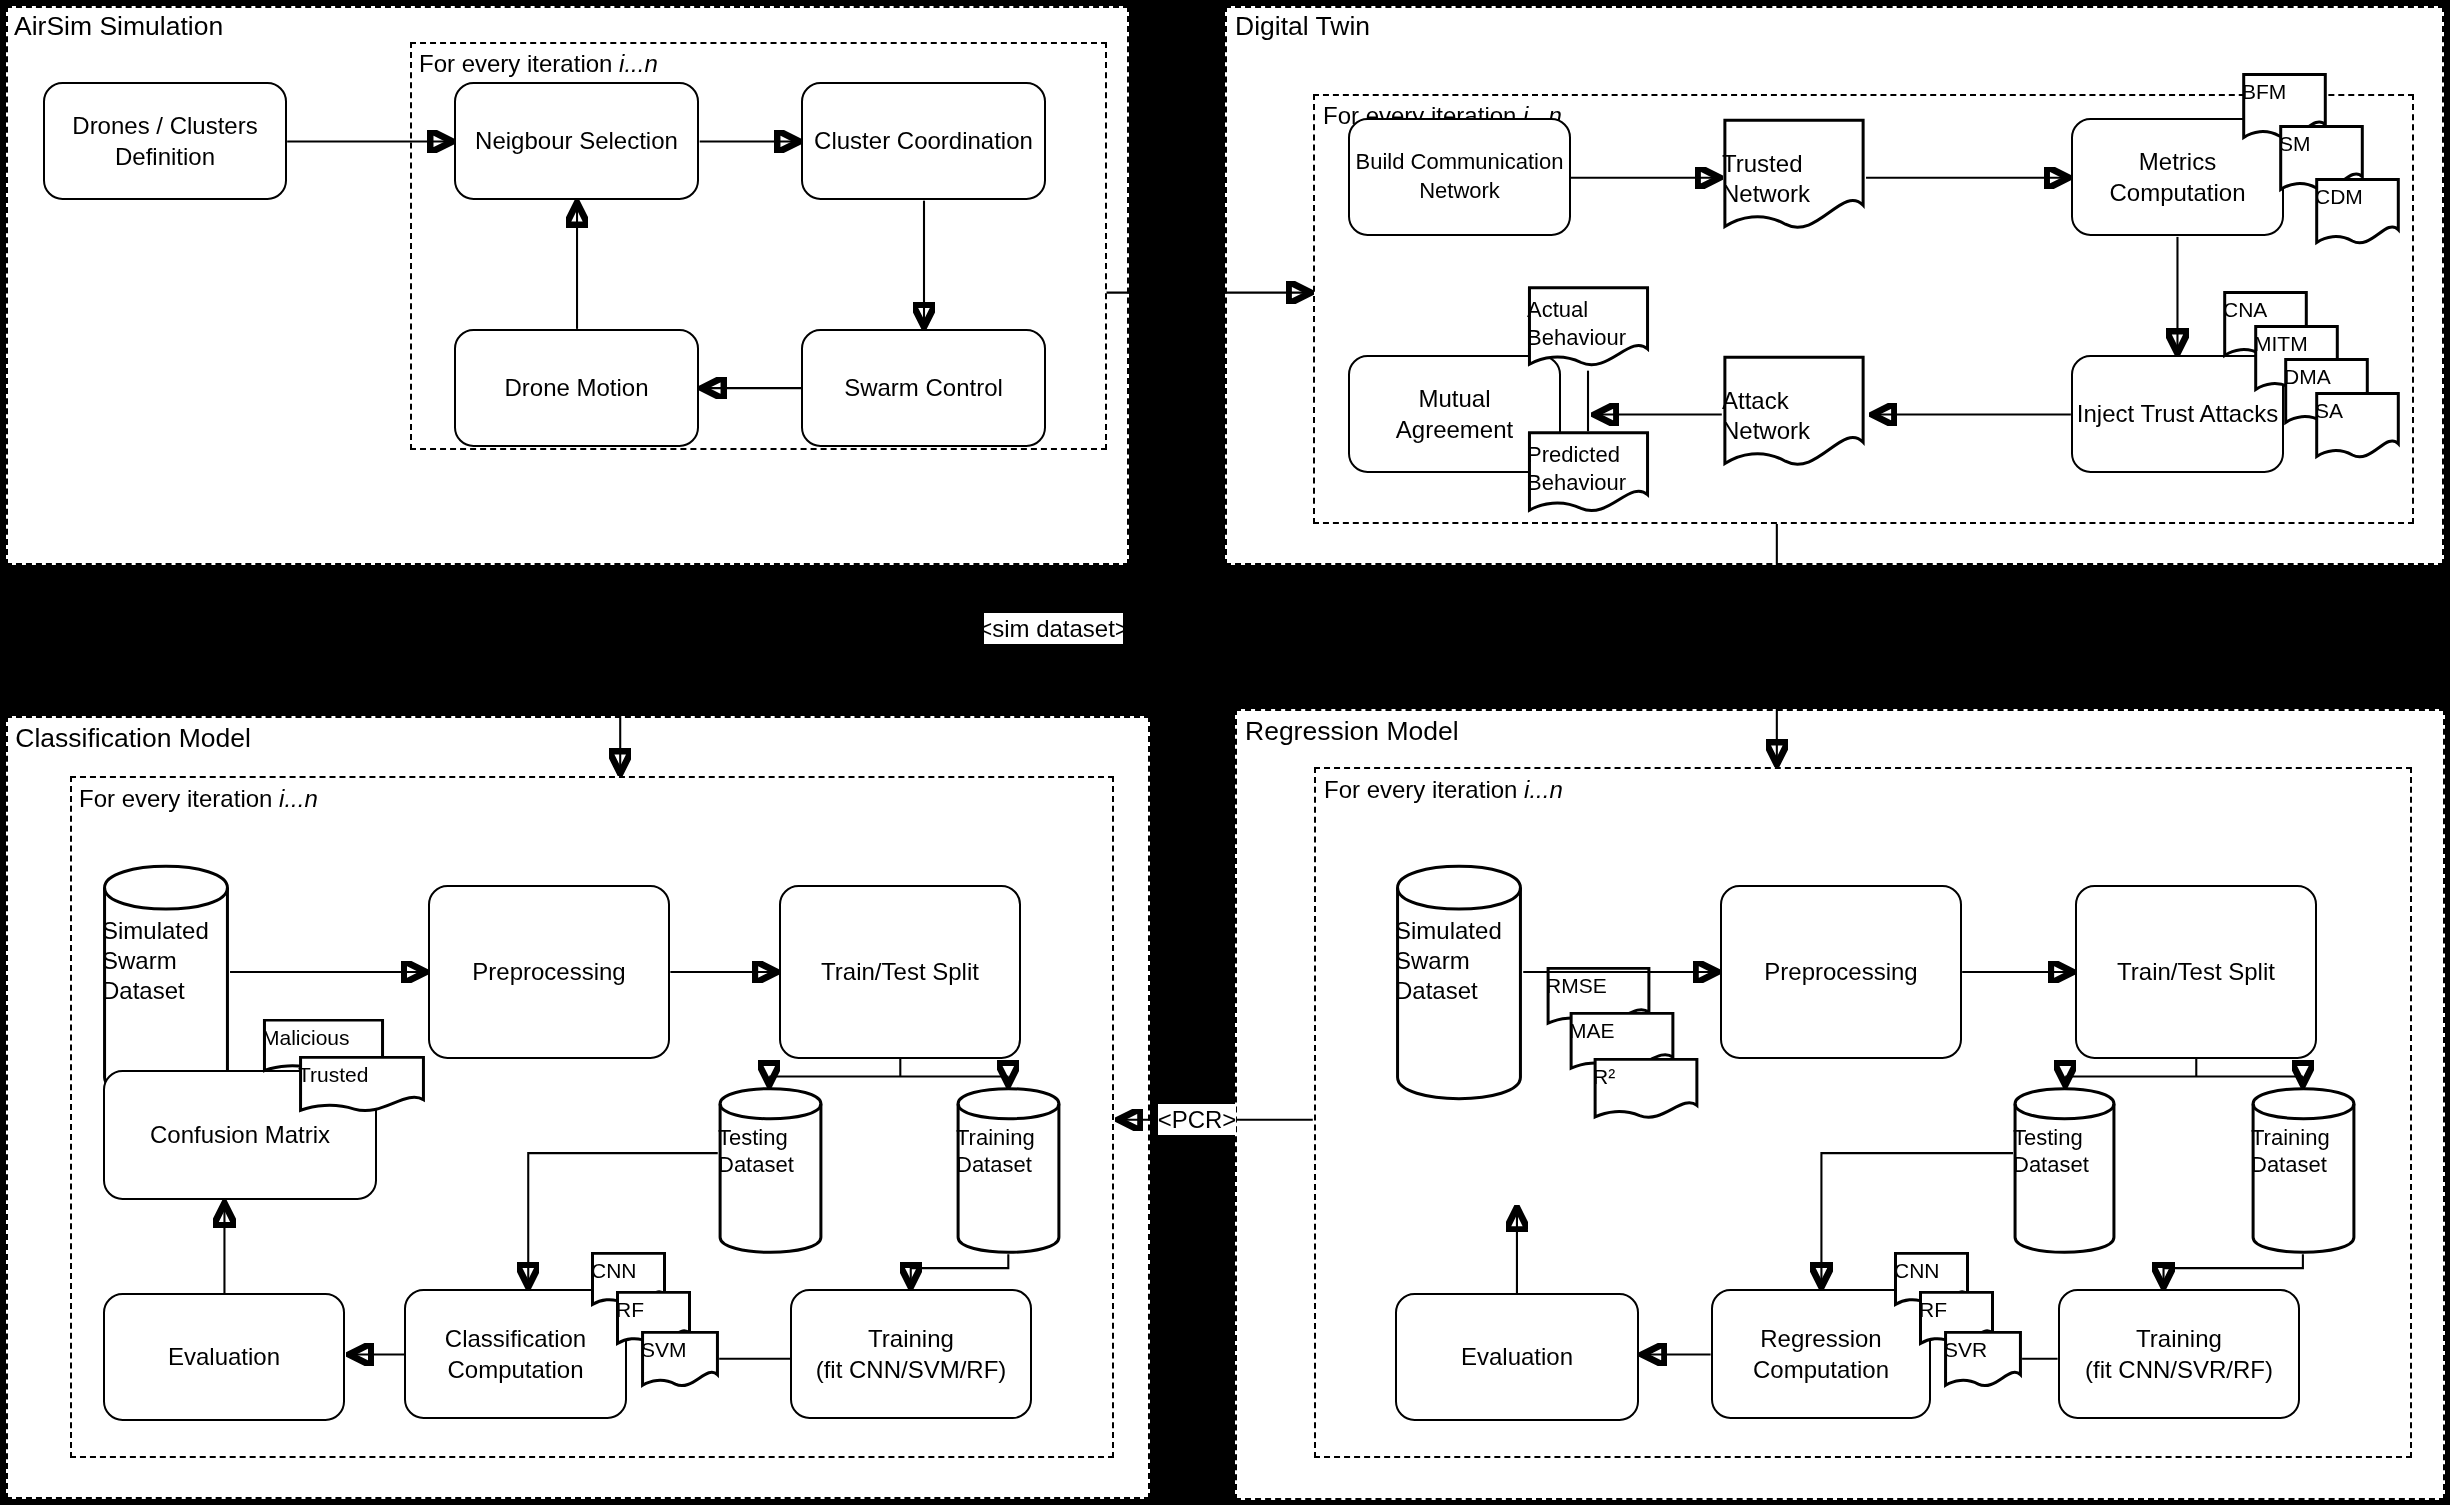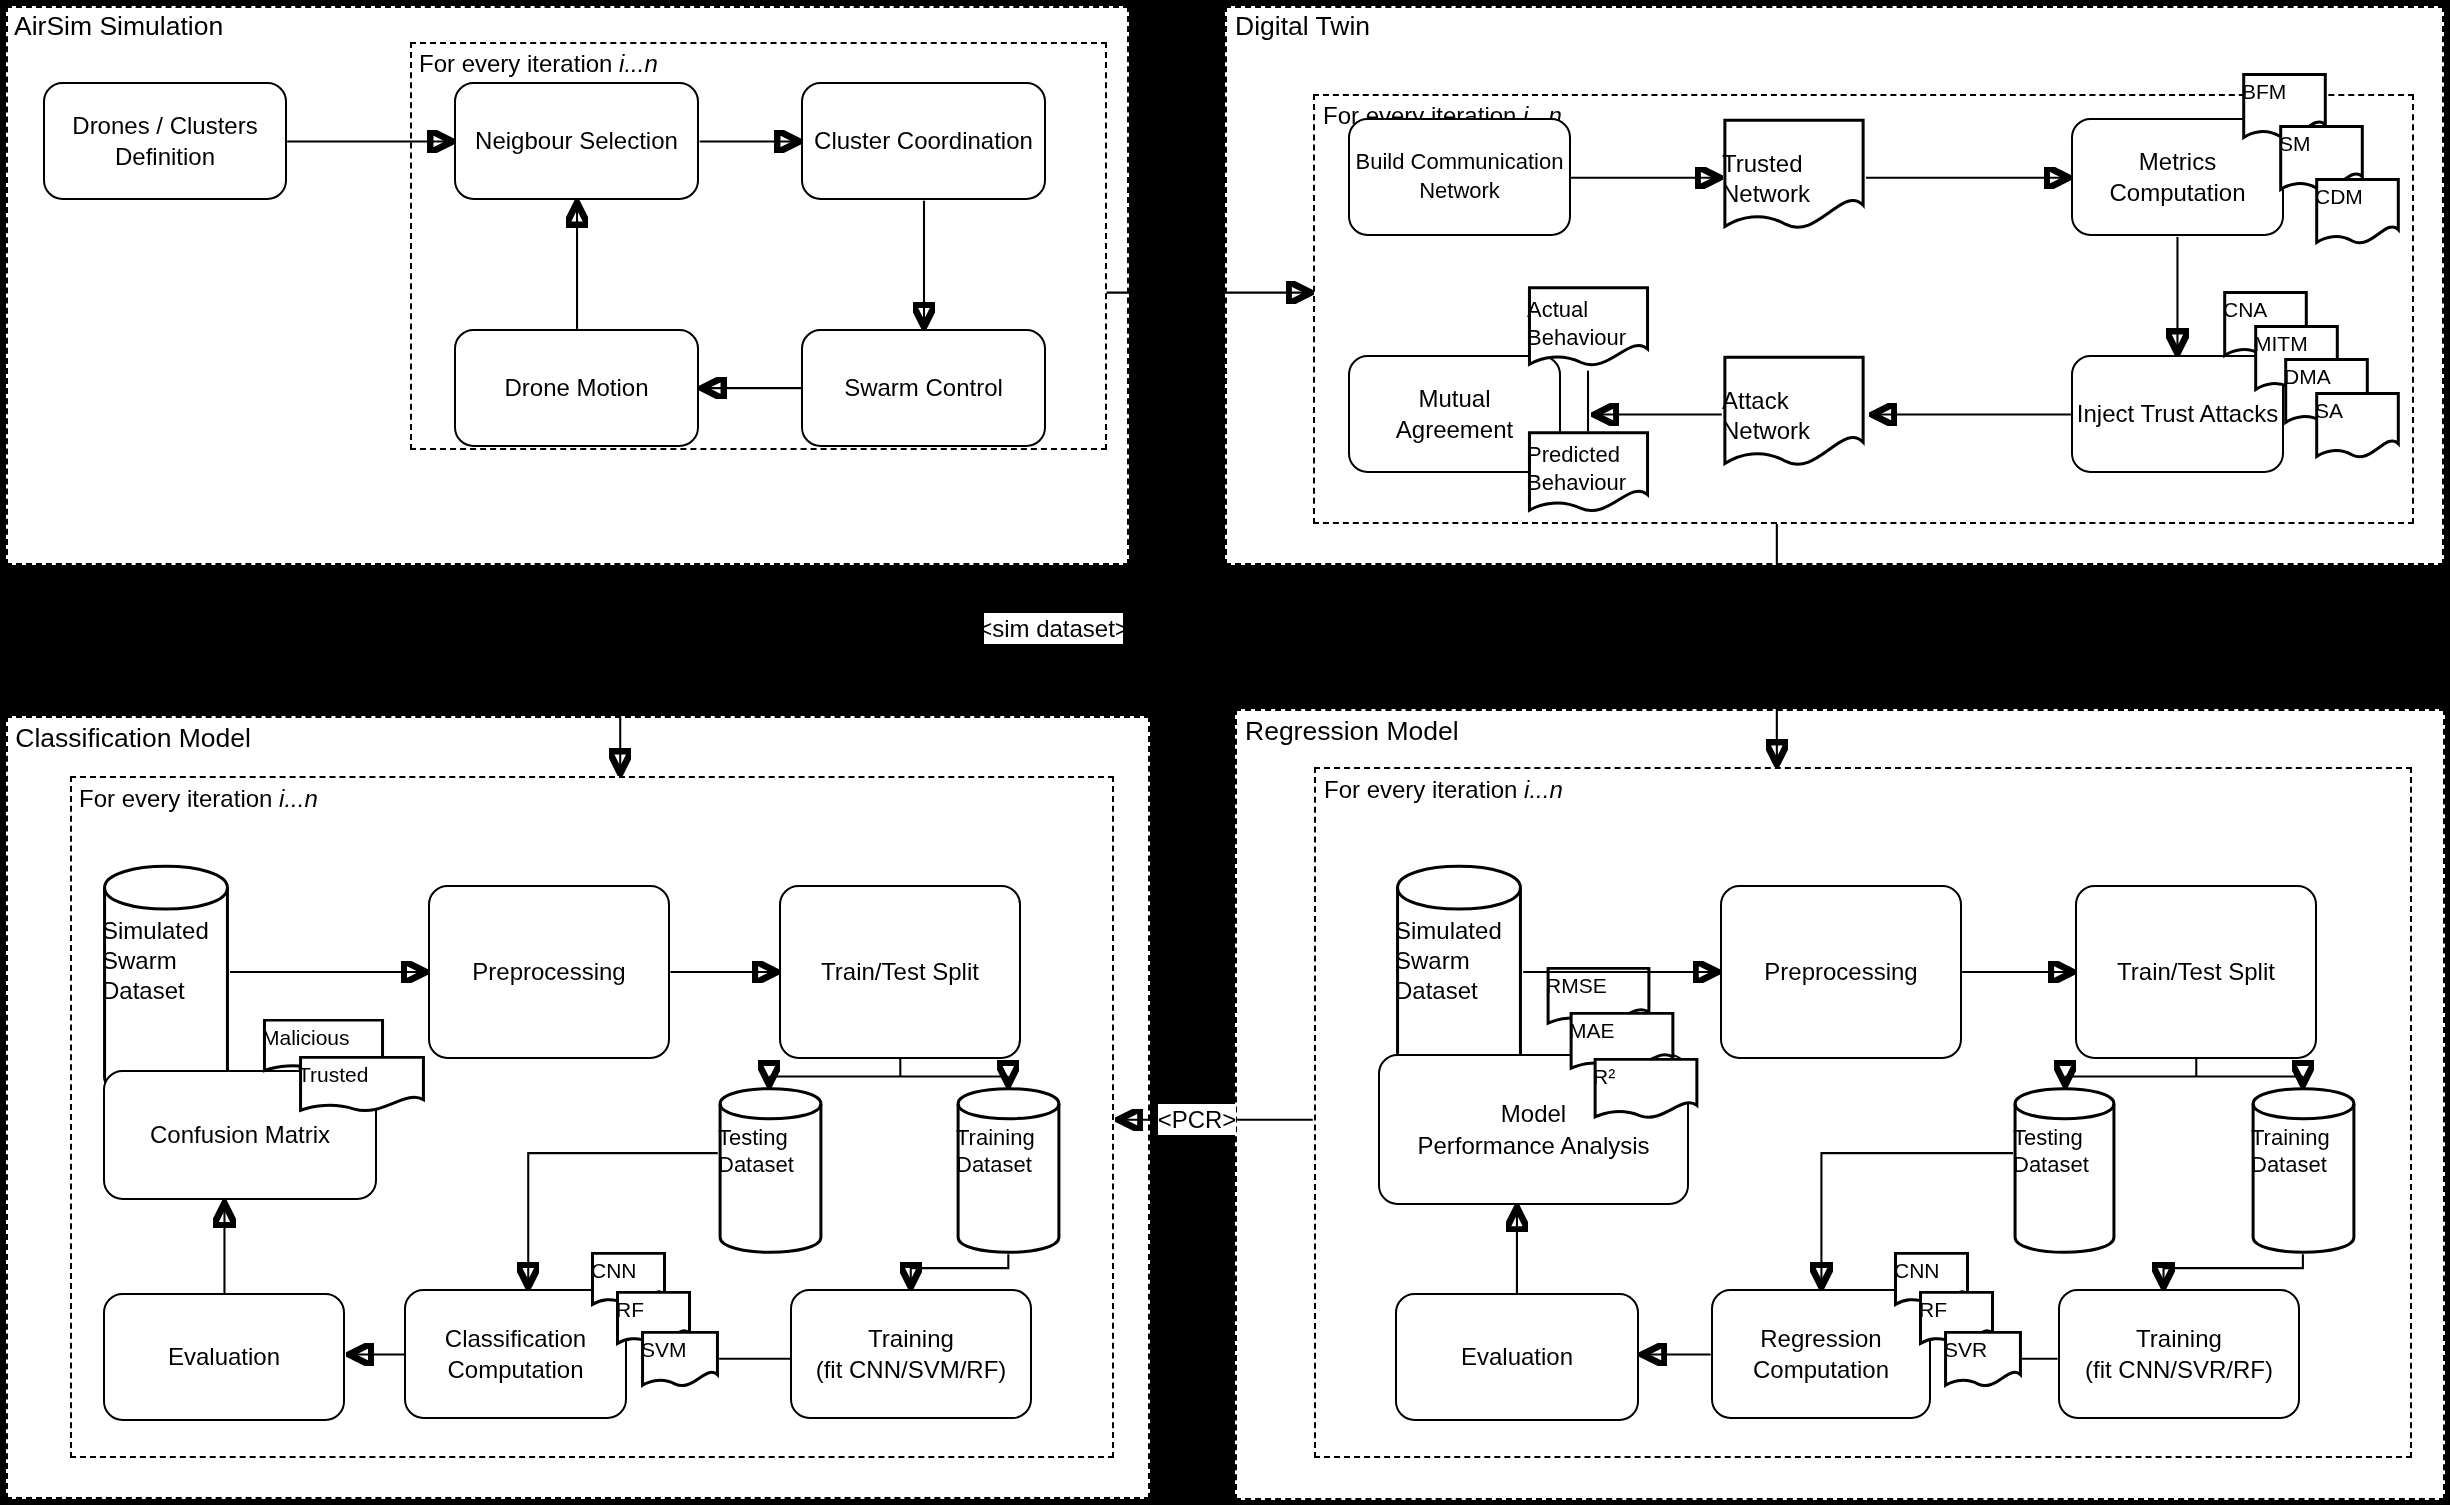--- a/index.html
+++ b/index.html
@@ -243,22 +243,20 @@
   </div>
   <div class="cyl" style="left:2251px;top:1087px;width:105px;height:167px">
     <svg viewBox="0 0 100 100" preserveAspectRatio="none">
       <path d="M2 10 C2 -2 98 -2 98 10 L98 90 C98 102 2 102 2 90 Z" vector-effect="non-scaling-stroke"></path>
       <path class="open" d="M2 10 C2 22 98 22 98 10" vector-effect="non-scaling-stroke"></path>
     </svg>
     <span class="lbl" style="font-size:22px">Training
 Dataset</span>
   </div>
 
-  <div class="box" style="left:1378px;top:1054px;width:311px;height:151px">Model
-Performance Analysis</div>
   <div class="doc doc-sm" style="left:1546px;top:967px;width:105px;height:61px">
     <svg viewBox="0 0 100 100" preserveAspectRatio="none">
         <path d="M2 2 H98 V74 C84 56 66 104 44 90 C28 79 12 84 2 92 Z" vector-effect="non-scaling-stroke"></path>
       </svg>
     <span class="lbl">RMSE</span>
   </div>
   <div class="doc doc-sm" style="left:1569px;top:1012px;width:106px;height:61px">
     <svg viewBox="0 0 100 100" preserveAspectRatio="none">
         <path d="M2 2 H98 V74 C84 56 66 104 44 90 C28 79 12 84 2 92 Z" vector-effect="non-scaling-stroke"></path>
       </svg>

